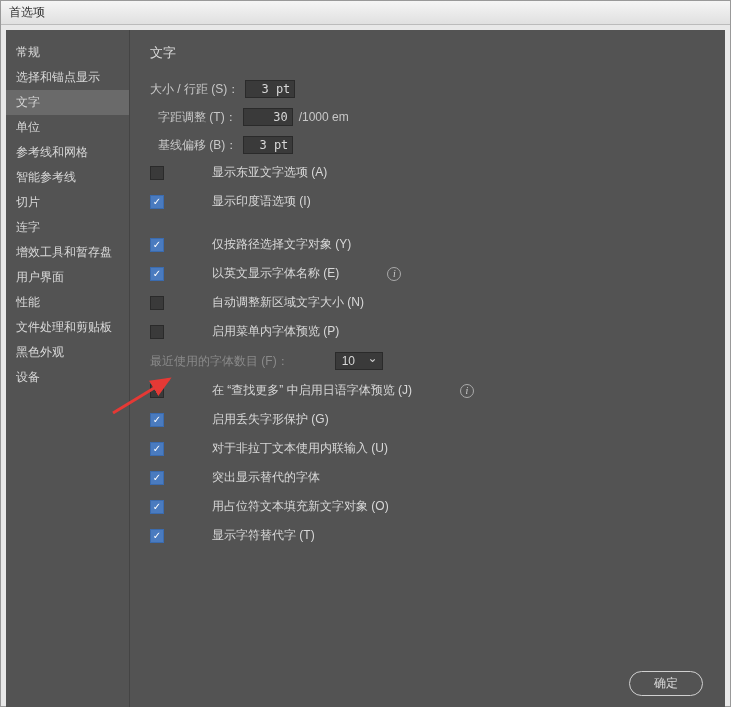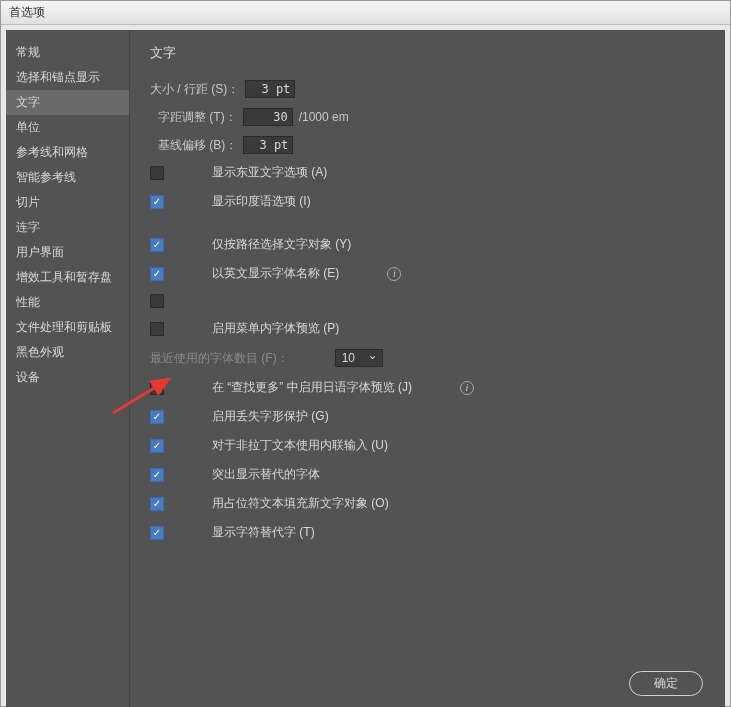--- a/index.html
+++ b/index.html
@@ -176,22 +176,22 @@
   <div class="dialog">
     <div class="sidebar" id="sidebar">
         <div class="sidebar-item">常规</div>
         <div class="sidebar-item">选择和锚点显示</div>
         <div class="sidebar-item selected">文字</div>
         <div class="sidebar-item">单位</div>
         <div class="sidebar-item">参考线和网格</div>
         <div class="sidebar-item">智能参考线</div>
         <div class="sidebar-item">切片</div>
         <div class="sidebar-item">连字</div>
+        <div class="sidebar-item">增效工具和暂存盘</div>
         <div class="sidebar-item">用户界面</div>
-        <div class="sidebar-item">增效工具和暂存盘</div>
         <div class="sidebar-item">性能</div>
         <div class="sidebar-item">文件处理和剪贴板</div>
         <div class="sidebar-item">黑色外观</div>
         <div class="sidebar-item">设备</div>
       </div>
     <div class="content">
       <div class="section-title">文字</div>
 
       <div class="row">
         <span class="row-label">大小 / 行距 (S)：</span>
@@ -232,20 +232,21 @@
       </div>
 
       <div class="check-row">
         <span class="check checked"></span>
         <span>以英文显示字体名称 (E)</span>
         <span class="info-icon">i</span>
       </div>
 
       <div class="check-row">
         <span class="check"></span>
+        <span>自动调整新区域文字大小 (N)</span>
       </div>
 
       <div class="check-row">
         <span class="check"></span>
         <span>启用菜单内字体预览 (P)</span>
       </div>
 
       <div class="check-row">
         <span class="disabled-label" style="margin-right:6px;">最近使用的字体数目 (F)：</span>
         <span class="select">

